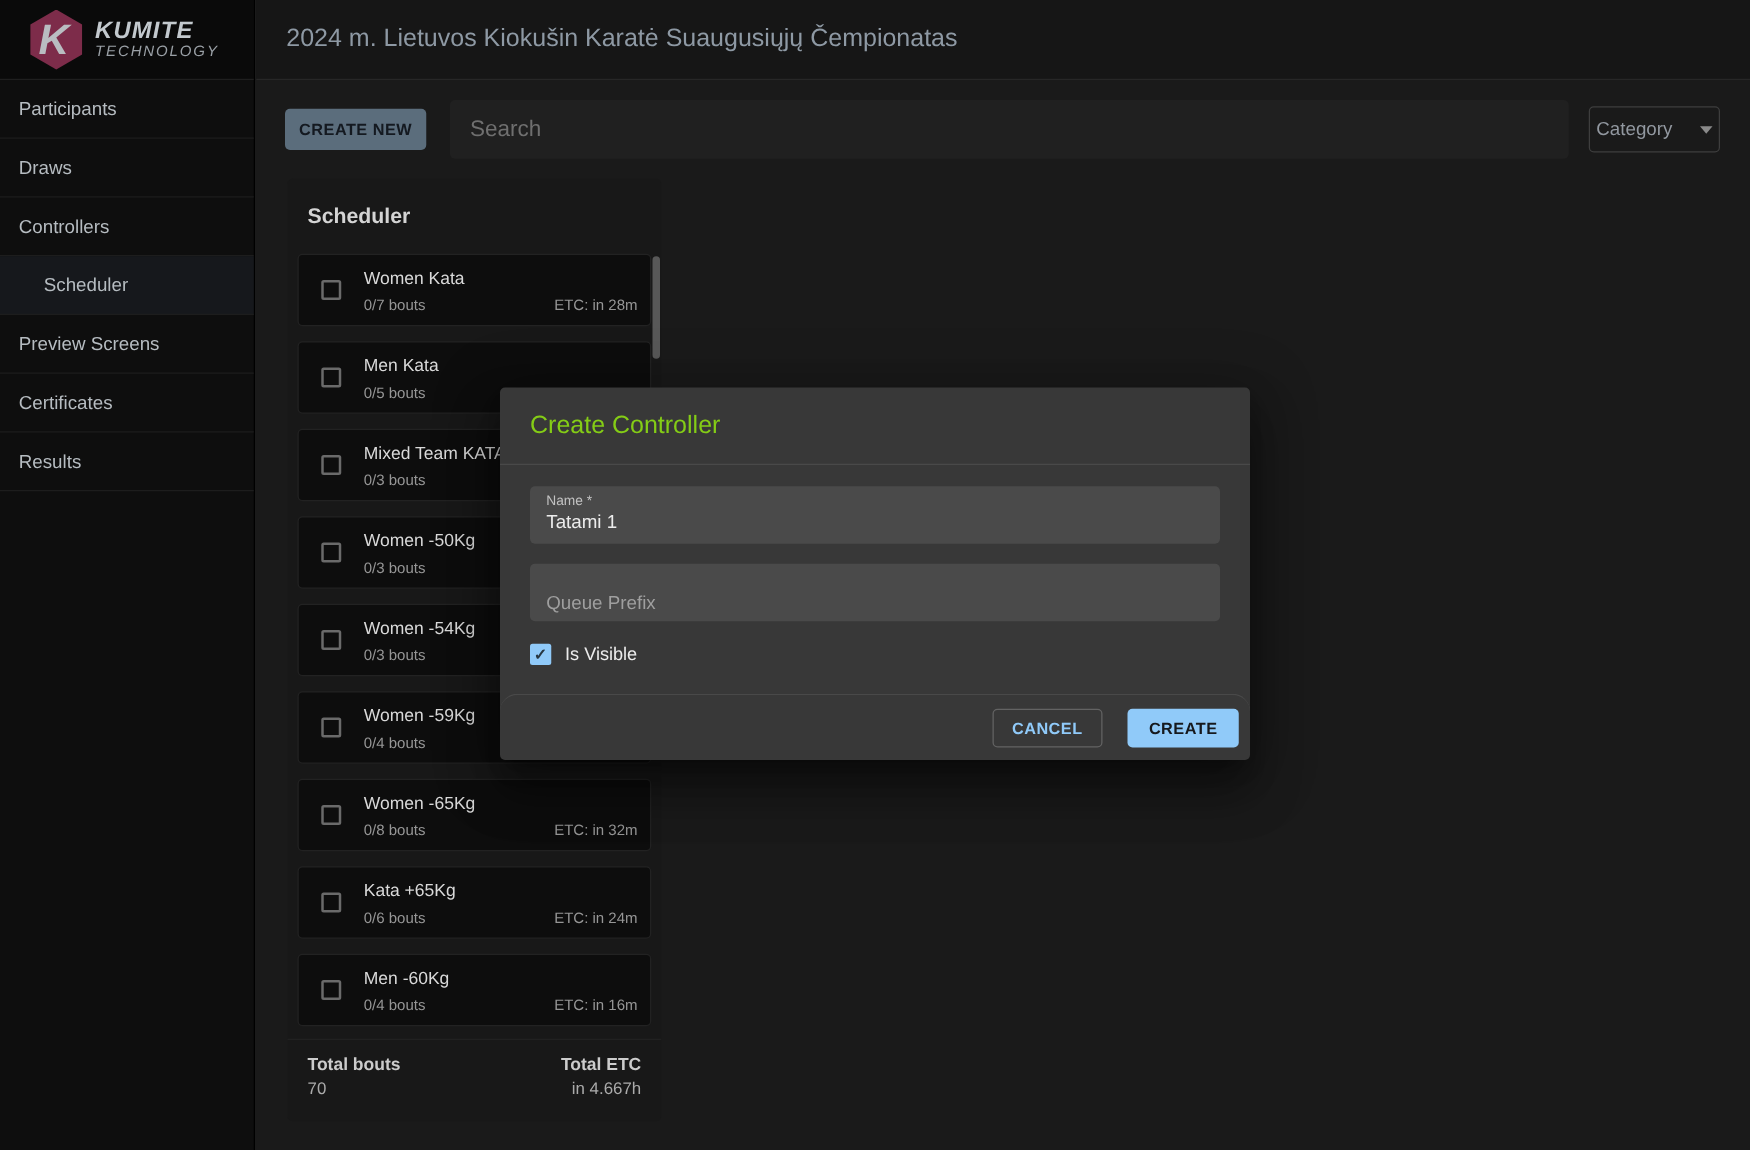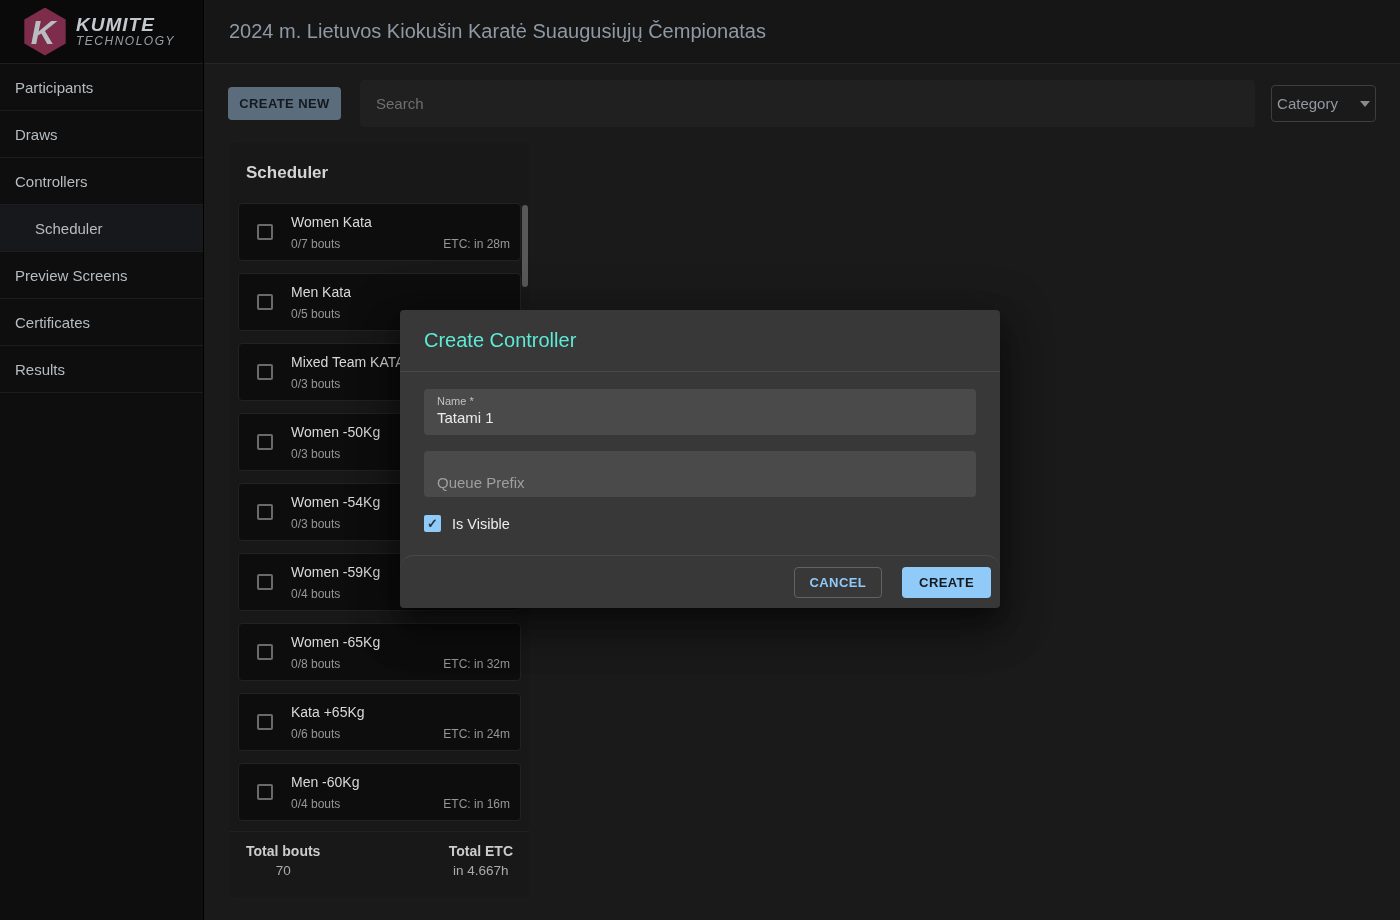--- a/index.html
+++ b/index.html
@@ -58,21 +58,21 @@
   
   .btn-create-new {
     position:absolute; left:228px; top:87px; width:113px; height:33px;
     background:#5b6d7c; border:none; border-radius:4px;
     font-family:inherit; font-size:13px; font-weight:bold; color:#141920;
     letter-spacing:.4px; cursor:pointer;
   }
   .search-input {
     position:absolute; left:360px; top:80px; width:895px; height:47px;
     background:#202020; border:none; border-radius:4px; outline:none;
-    padding:0 16px; font-family:inherit; font-size:15px; color:#cfcfcf;
+    padding:0 16px; font-family:inherit; font-size:18px; color:#cfcfcf;
   }
   .search-input::placeholder { color:#6f6f6f; }
   .btn-category {
     position:absolute; left:1271px; top:85px; width:105px; height:37px;
     background:transparent; border:1px solid #3e3e3e; border-radius:4px;
     font-family:inherit; font-size:15px; color:#9298a0; cursor:pointer;
     display:flex; align-items:center; justify-content:center; gap:22px;
   }
   .caret-down {
     width:0; height:0; border-left:5px solid transparent;
@@ -110,37 +110,37 @@
   }
   .panel-scrollbar {
     position:absolute; right:1px; top:62px; width:6px; height:82px;
     background:#585858; border-radius:3px;
   }
   .panel-footer {
     position:absolute; left:0; bottom:0; width:100%; height:66px;
     border-top:1px solid #212121; padding:11px 16px;
     display:flex; justify-content:space-between;
   }
-  .pf-col { display:flex; flex-direction:column; gap:4px;align-items:center; }
+  .pf-col { display:flex; flex-direction:column; gap:4px; }
   .pf-col.right { text-align:right; }
   .pf-label { font-size:14px; font-weight:bold; color:#cccccc; }
   .pf-value { font-size:13.5px; color:#ababab; }
 
   
   .modal {
     position:absolute; left:400px; top:310px; width:600px; height:298px;
     background:#383838; border-radius:4px;
     box-shadow:0 11px 15px -7px rgba(0,0,0,.35),
                0 24px 38px 3px rgba(0,0,0,.3),
                0 9px 46px 8px rgba(0,0,0,.26);
   }
   .modal-header {
     height:62px; padding:19px 24px; border-bottom:1px solid #494949;
   }
-  .modal-title { font-size:20px; font-weight:500; color:#5eead4; }
+  .modal-title { font-size:20px; font-weight:500; color:#84cc16; }
   .modal-body { padding:17px 24px 0 24px; }
   .field {
     position:relative; height:46px; background:#4a4a4a; border-radius:4px;
     padding:6px 13px;
   }
   .field + .field { margin-top:16px; }
   .field-label { display:block; font-size:11px; color:#c2c2c2; }
   .field-input {
     width:100%; border:none; outline:none; background:transparent;
     font-family:inherit; font-size:15px; color:#ececec; margin-top:2px;

